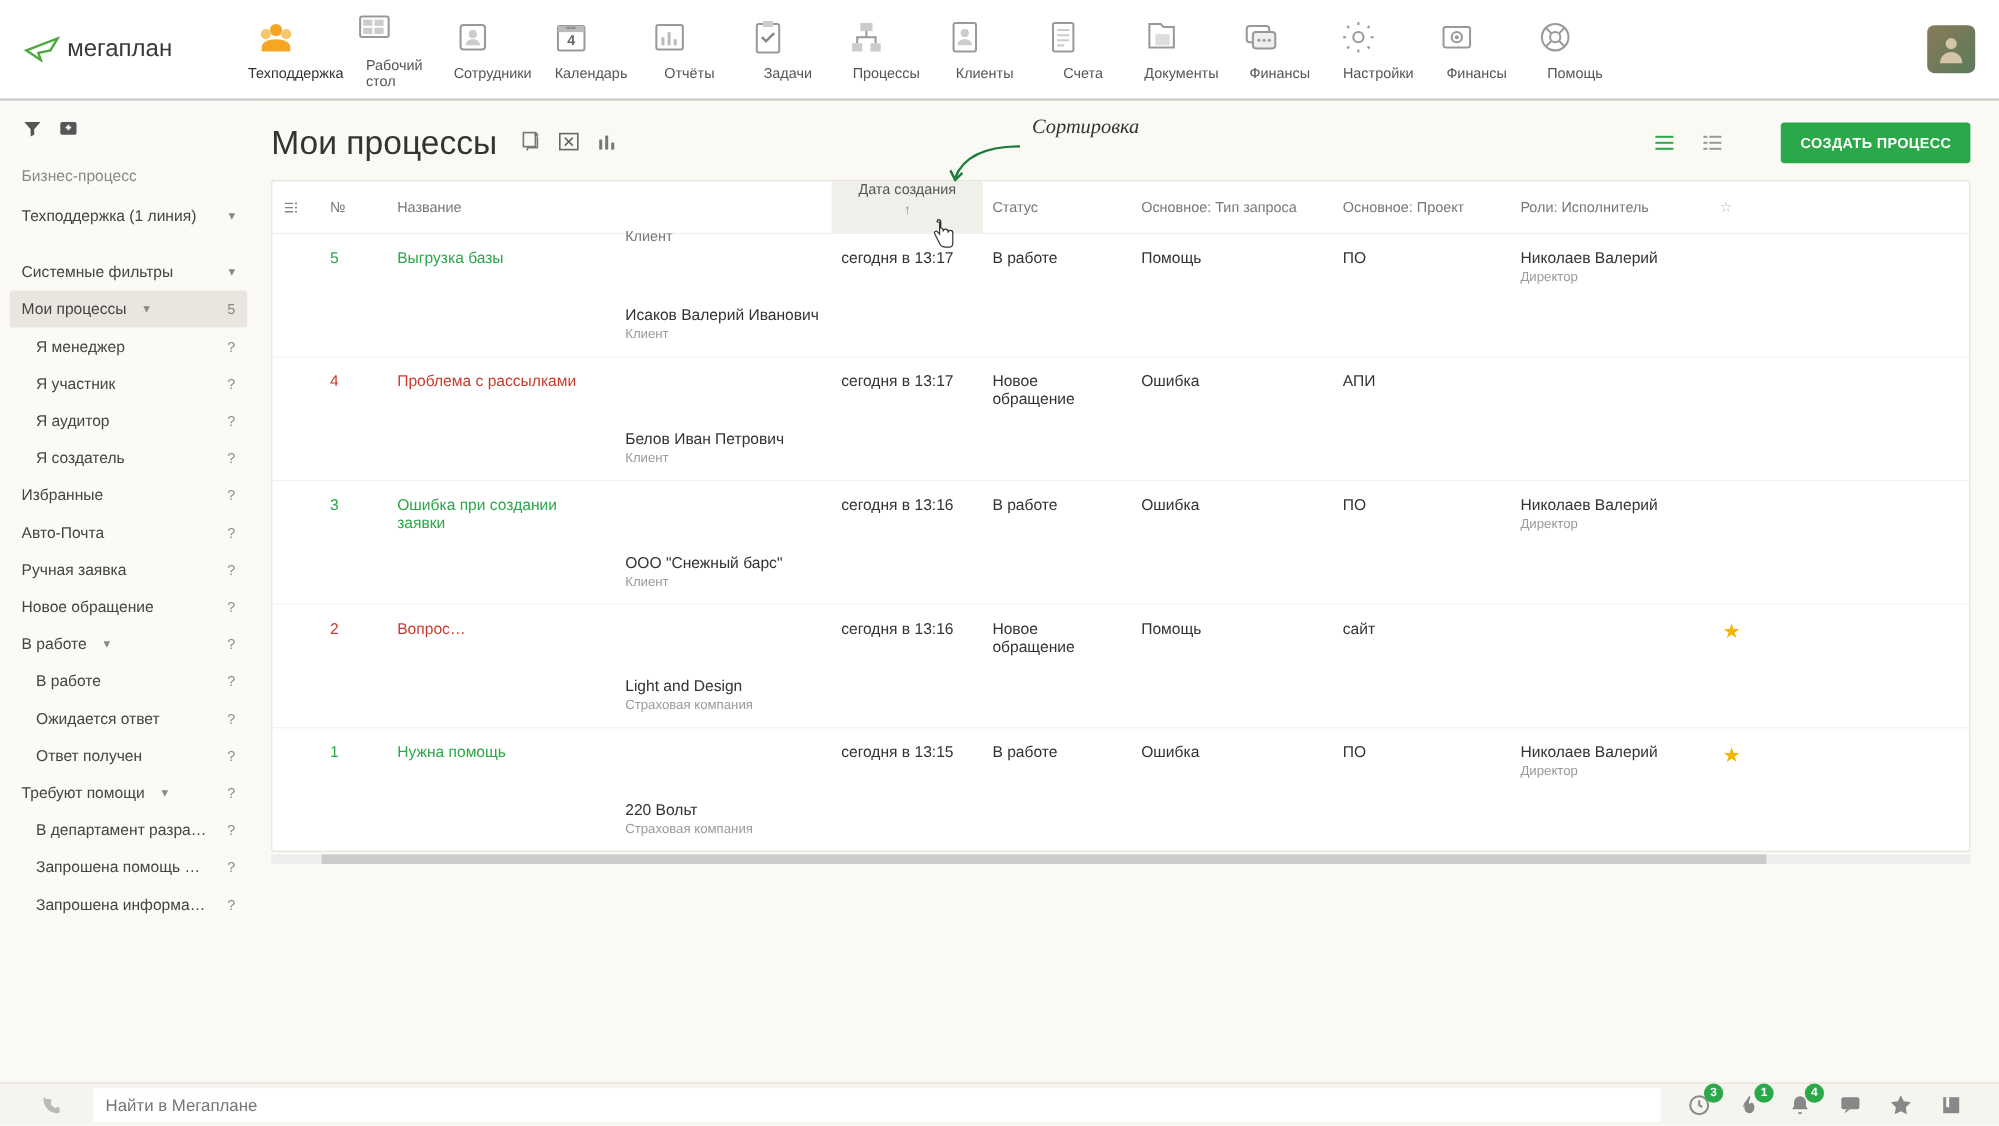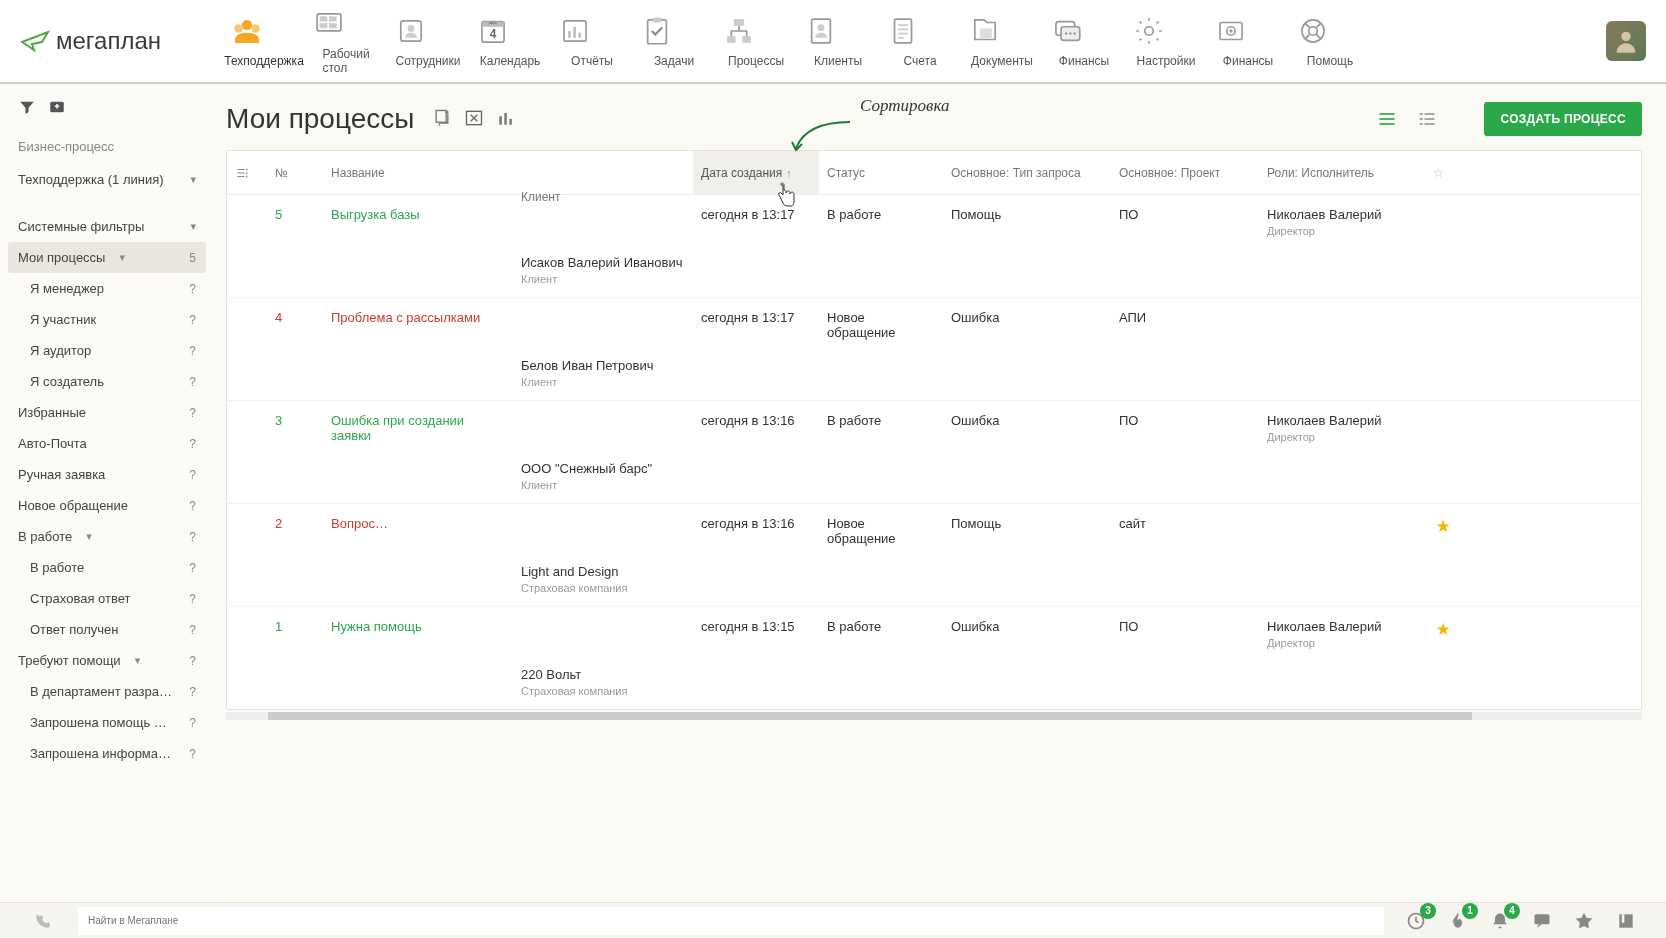--- a/index.html
+++ b/index.html
@@ -1,18 +1,18 @@
 <!DOCTYPE html>
 <html><head>
 <meta charset="utf-8">
 <style>
 * { margin: 0; padding: 0; box-sizing: border-box; }
 body { font-family: Arial, Helvetica, sans-serif; background: #fbfaf6; color: #333; font-size: 13px; width: 1666px; height: 938px; overflow: hidden; position: relative; }
 .topbar { height: 84px; background: #fff; border-bottom: 2px solid #ccc; display: flex; align-items: center; padding: 0 20px; gap: 6px; }
-.logo { display: flex; align-items: center; font-size: 24px; font-weight: 400; color: #3a3a3a; margin-right: 40px; }
+.logo { display: flex; align-items: center; font-size: 20px; font-weight: 400; color: #3a3a3a; margin-right: 40px; }
 .logo svg { margin-right: 6px; }
 .nav { display: flex; gap: 2px; }
 .nav-item { display: flex; flex-direction: column; align-items: center; justify-content: center; width: 80px; height: 78px; cursor: pointer; gap: 6px; }
 .nav-item.active { position: relative; }
 .nav-item .icon { width: 34px; height: 34px; display: flex; align-items: center; justify-content: center; }
 .nav-item .label { font-size: 12px; color: #555; margin-left: 34px; }
 .nav-item.active .label { color: #333; font-weight: 500; }
 .avatar { margin-left: auto; width: 40px; height: 40px; border-radius: 6px; background: linear-gradient(135deg,#8a7a5a,#5a7a5a); display: flex; align-items: center; justify-content: center; }
 .avatar svg { width: 28px; height: 28px; }
 .content { display: flex; height: calc(100% - 84px - 36px); }
@@ -38,40 +38,40 @@
 .create-btn { background: #2ba84a; color: #fff; font-size: 12px; font-weight: 700; padding: 10px 16px; border-radius: 3px; border: none; cursor: pointer; letter-spacing: .3px; margin-left: 32px; }
 .table-wrap { background: #fff; border: 1px solid #e4e2da; border-radius: 2px; }
 .thead { display: flex; align-items: center; height: 44px; border-bottom: 1px solid #eee; font-size: 12px; color: #777; }
 .th { padding: 0 8px; display: flex; align-items: center; gap: 4px; }
 .th.sorted { background: #f0efe9; height: 100%; color: #555; }
 .th .sortic { font-size: 11px; color: #888; }
 .col-settings { width: 40px; text-align: center; }
 .col-num { width: 56px; }
 .col-name { width: 190px; }
 .col-client { width: 180px; margin-top: 48px; }
-.col-created { width: 126px; }
+.col-created { width: 126px; flex-direction: column; }
 .col-status { width: 124px; }
 .col-type { width: 168px; }
 .col-project { width: 148px; }
 .col-executor { width: 166px; }
 .col-star { width: 36px; text-align:center; }
 .trow { display: flex; padding: 12px 0; border-bottom: 1px solid #f3f2ec; font-size: 13px; }
 .trow:last-child { border-bottom: none; }
 .td { padding: 0 8px; }
 .td.num { color: #2ba84a; }
 .td.num.red { color: #c83c2e; }
 .td.name a { color: #2ba84a; text-decoration: none; }
 .td.name a.red { color: #c83c2e; }
 .td .sub { color: #9a9a9a; font-size: 11px; margin-top: 3px; }
 .td.exec .sub { color: #9a9a9a; }
 .star { color: #f2b600; font-size: 17px; }
 .cursor-hand { position: absolute; left: 775px; top: 182px; pointer-events:none; }
 .footer { position: absolute; bottom: 0; left: 0; right: 0; height: 36px; background: #f6f4ee; border-top: 1px solid #e4e2da; display: flex; align-items: center; padding: 0 8px; }
 .footer-phone { width: 70px; display:flex; justify-content:center; color:#aaa; }
-.footer-search { flex: 1; padding: 6px 10px; color: #888; font-size: 10px; border: none; background: #fff; height: 28px; outline: none; }
+.footer-search { flex: 1; padding: 6px 10px; color: #888; font-size: 14px; border: none; background: #fff; height: 28px; outline: none; }
 .footer-icons { display: flex; gap: 18px; padding: 0 20px; align-items: center; }
 .fi { position: relative; color: #888; cursor: pointer; width: 24px; height: 24px; display:flex; align-items:center; justify-content:center; }
 .fi .badge { position: absolute; top: -6px; right: -8px; background: #2ba84a; color: #fff; border-radius: 50%; width: 16px; height: 16px; font-size: 10px; display: flex; align-items: center; justify-content: center; font-weight: bold; }
 .scrollbar-fake { height: 8px; background: #eee; margin: 2px 0 0 0; }
 .scrollbar-fake .thumb { height: 8px; background: #ccc; width: 85%; margin-left: 3%; }
 </style>
 </head>
 <body>
 
 <div class="topbar">
@@ -303,21 +303,21 @@
             <span>В работе</span>
             <span class="chev">▾</span>
           </span>
           <span class="count">?</span>
         </div>
         <div class="sb-item sub">
           <span>В работе</span>
           <span class="count">?</span>
         </div>
         <div class="sb-item sub">
-          <span>Страховая ответ</span>
+          <span>Ожидается ответ</span>
           <span class="count">?</span>
         </div>
         <div class="sb-item sub">
           <span>Ответ получен</span>
           <span class="count">?</span>
         </div>
         <div class="sb-item">
           <span style="display:flex;align-items:center;gap:8px">
             <span>Требуют помощи</span>
             <span class="chev">▾</span>

